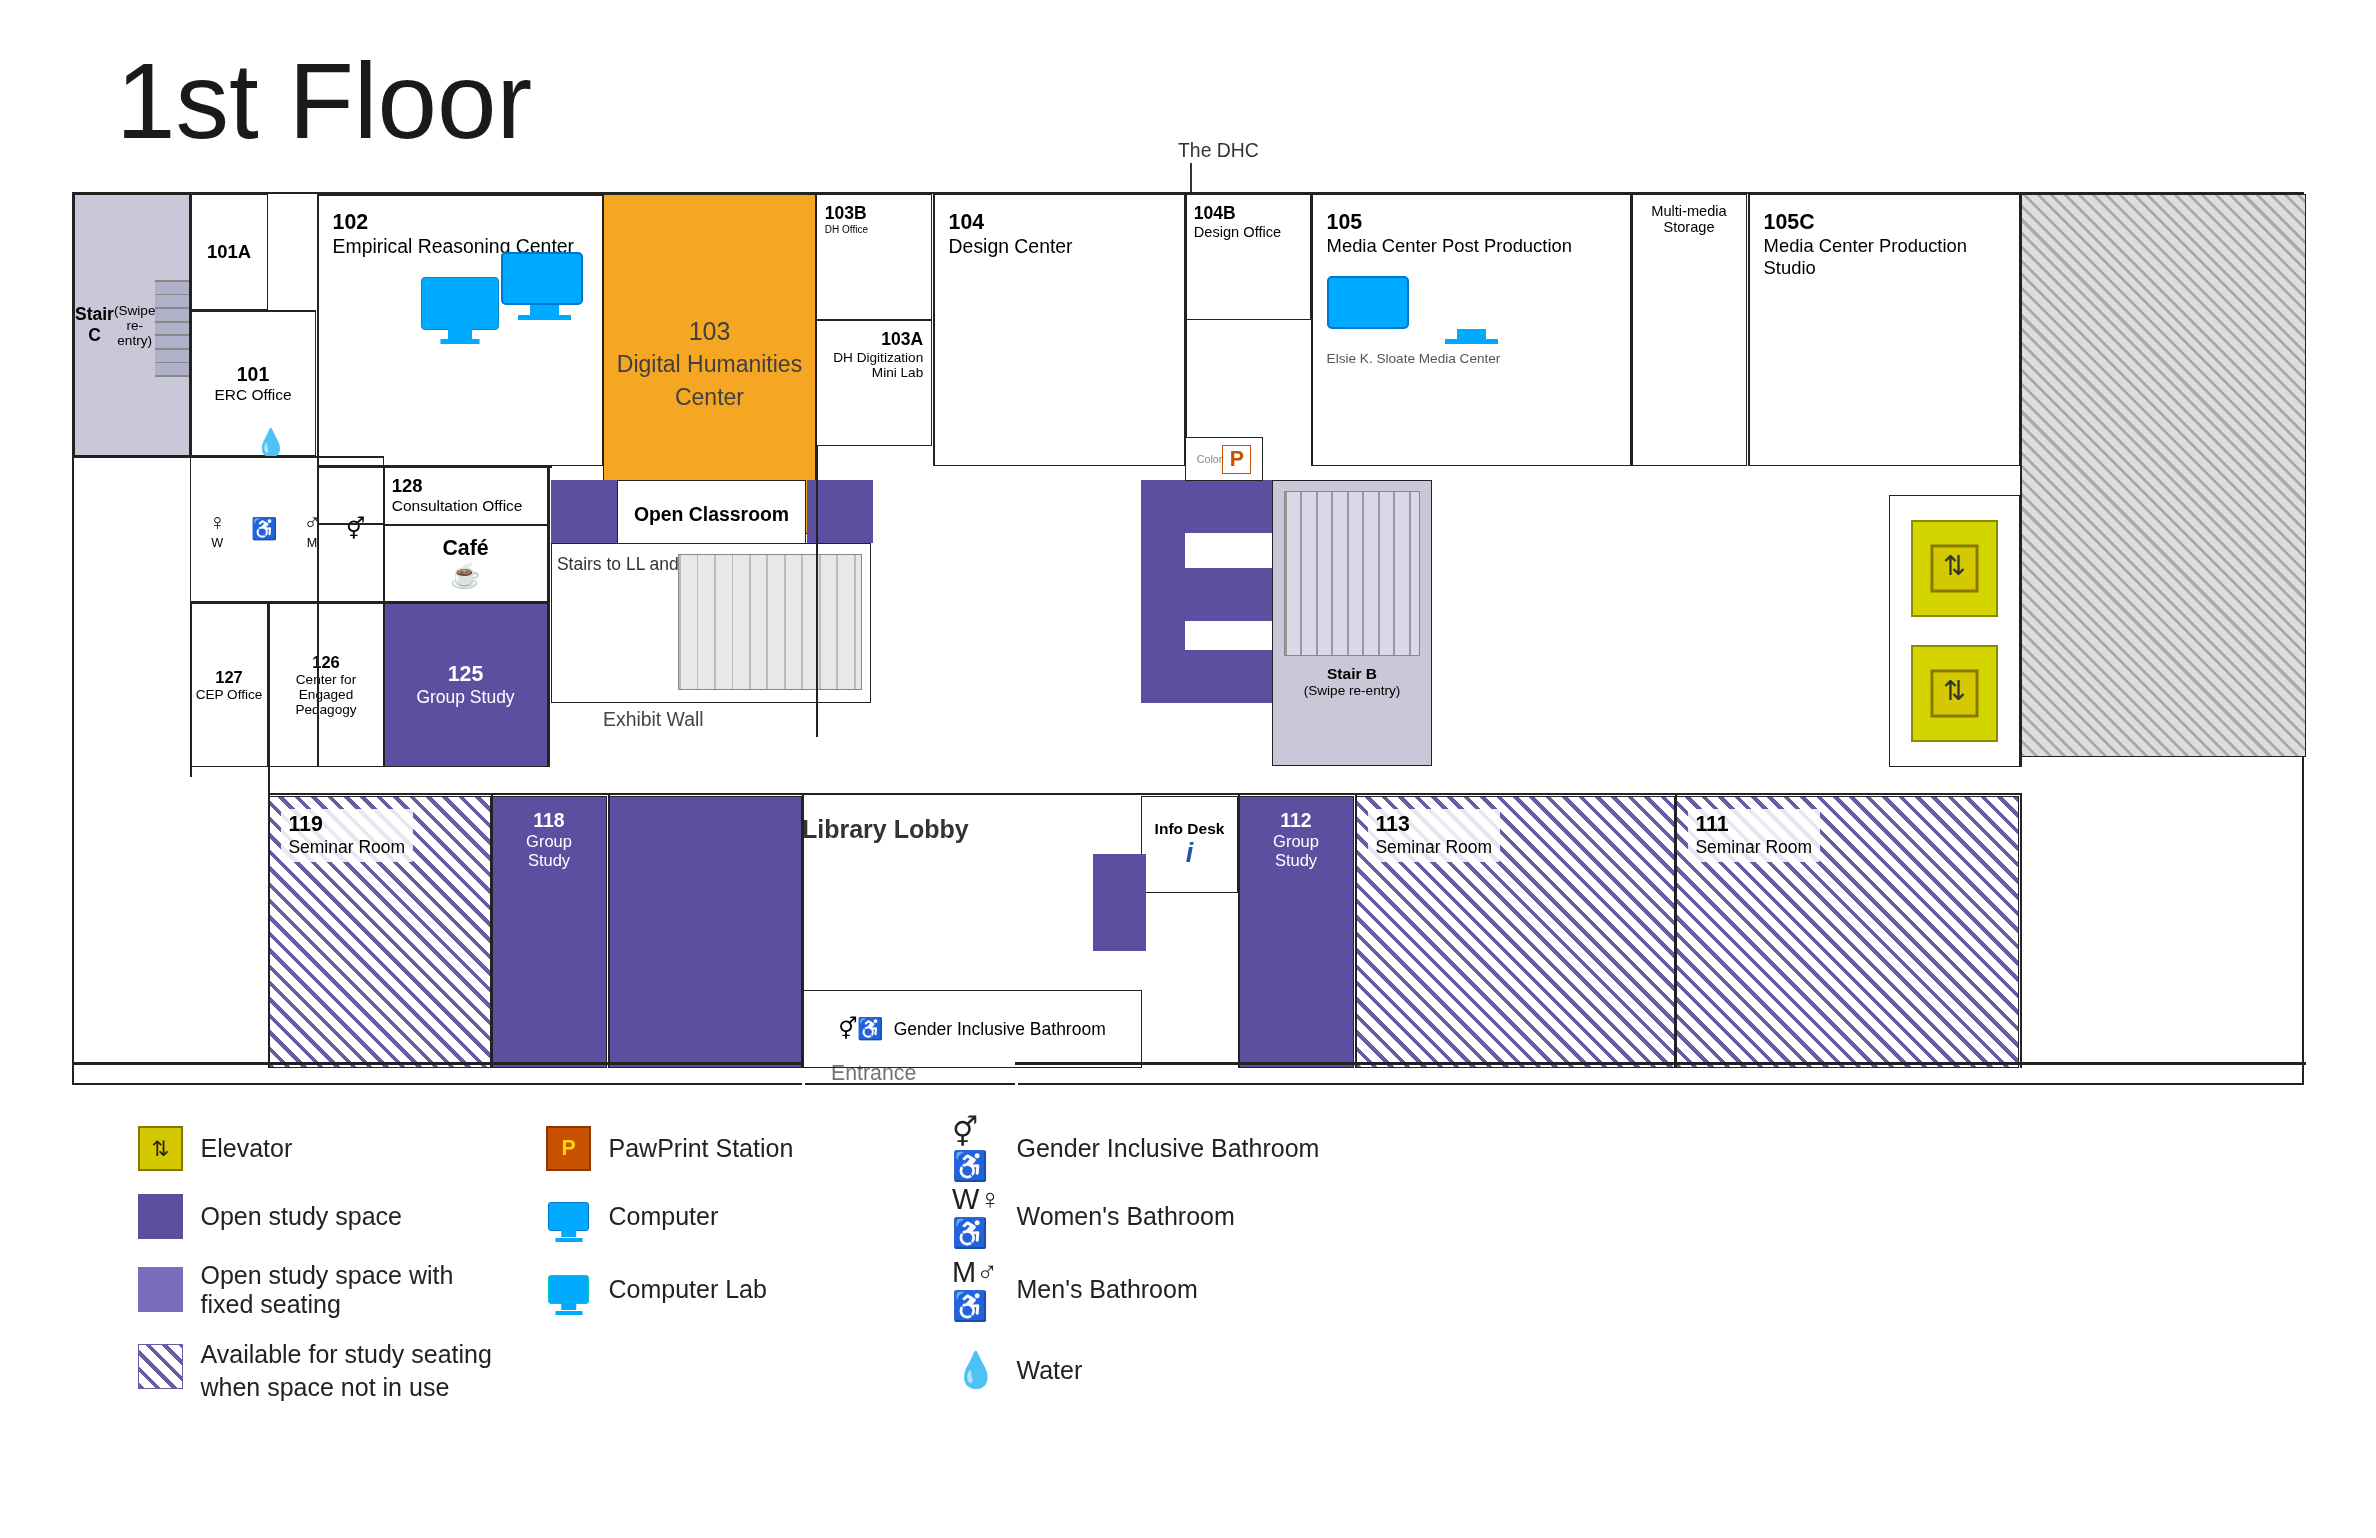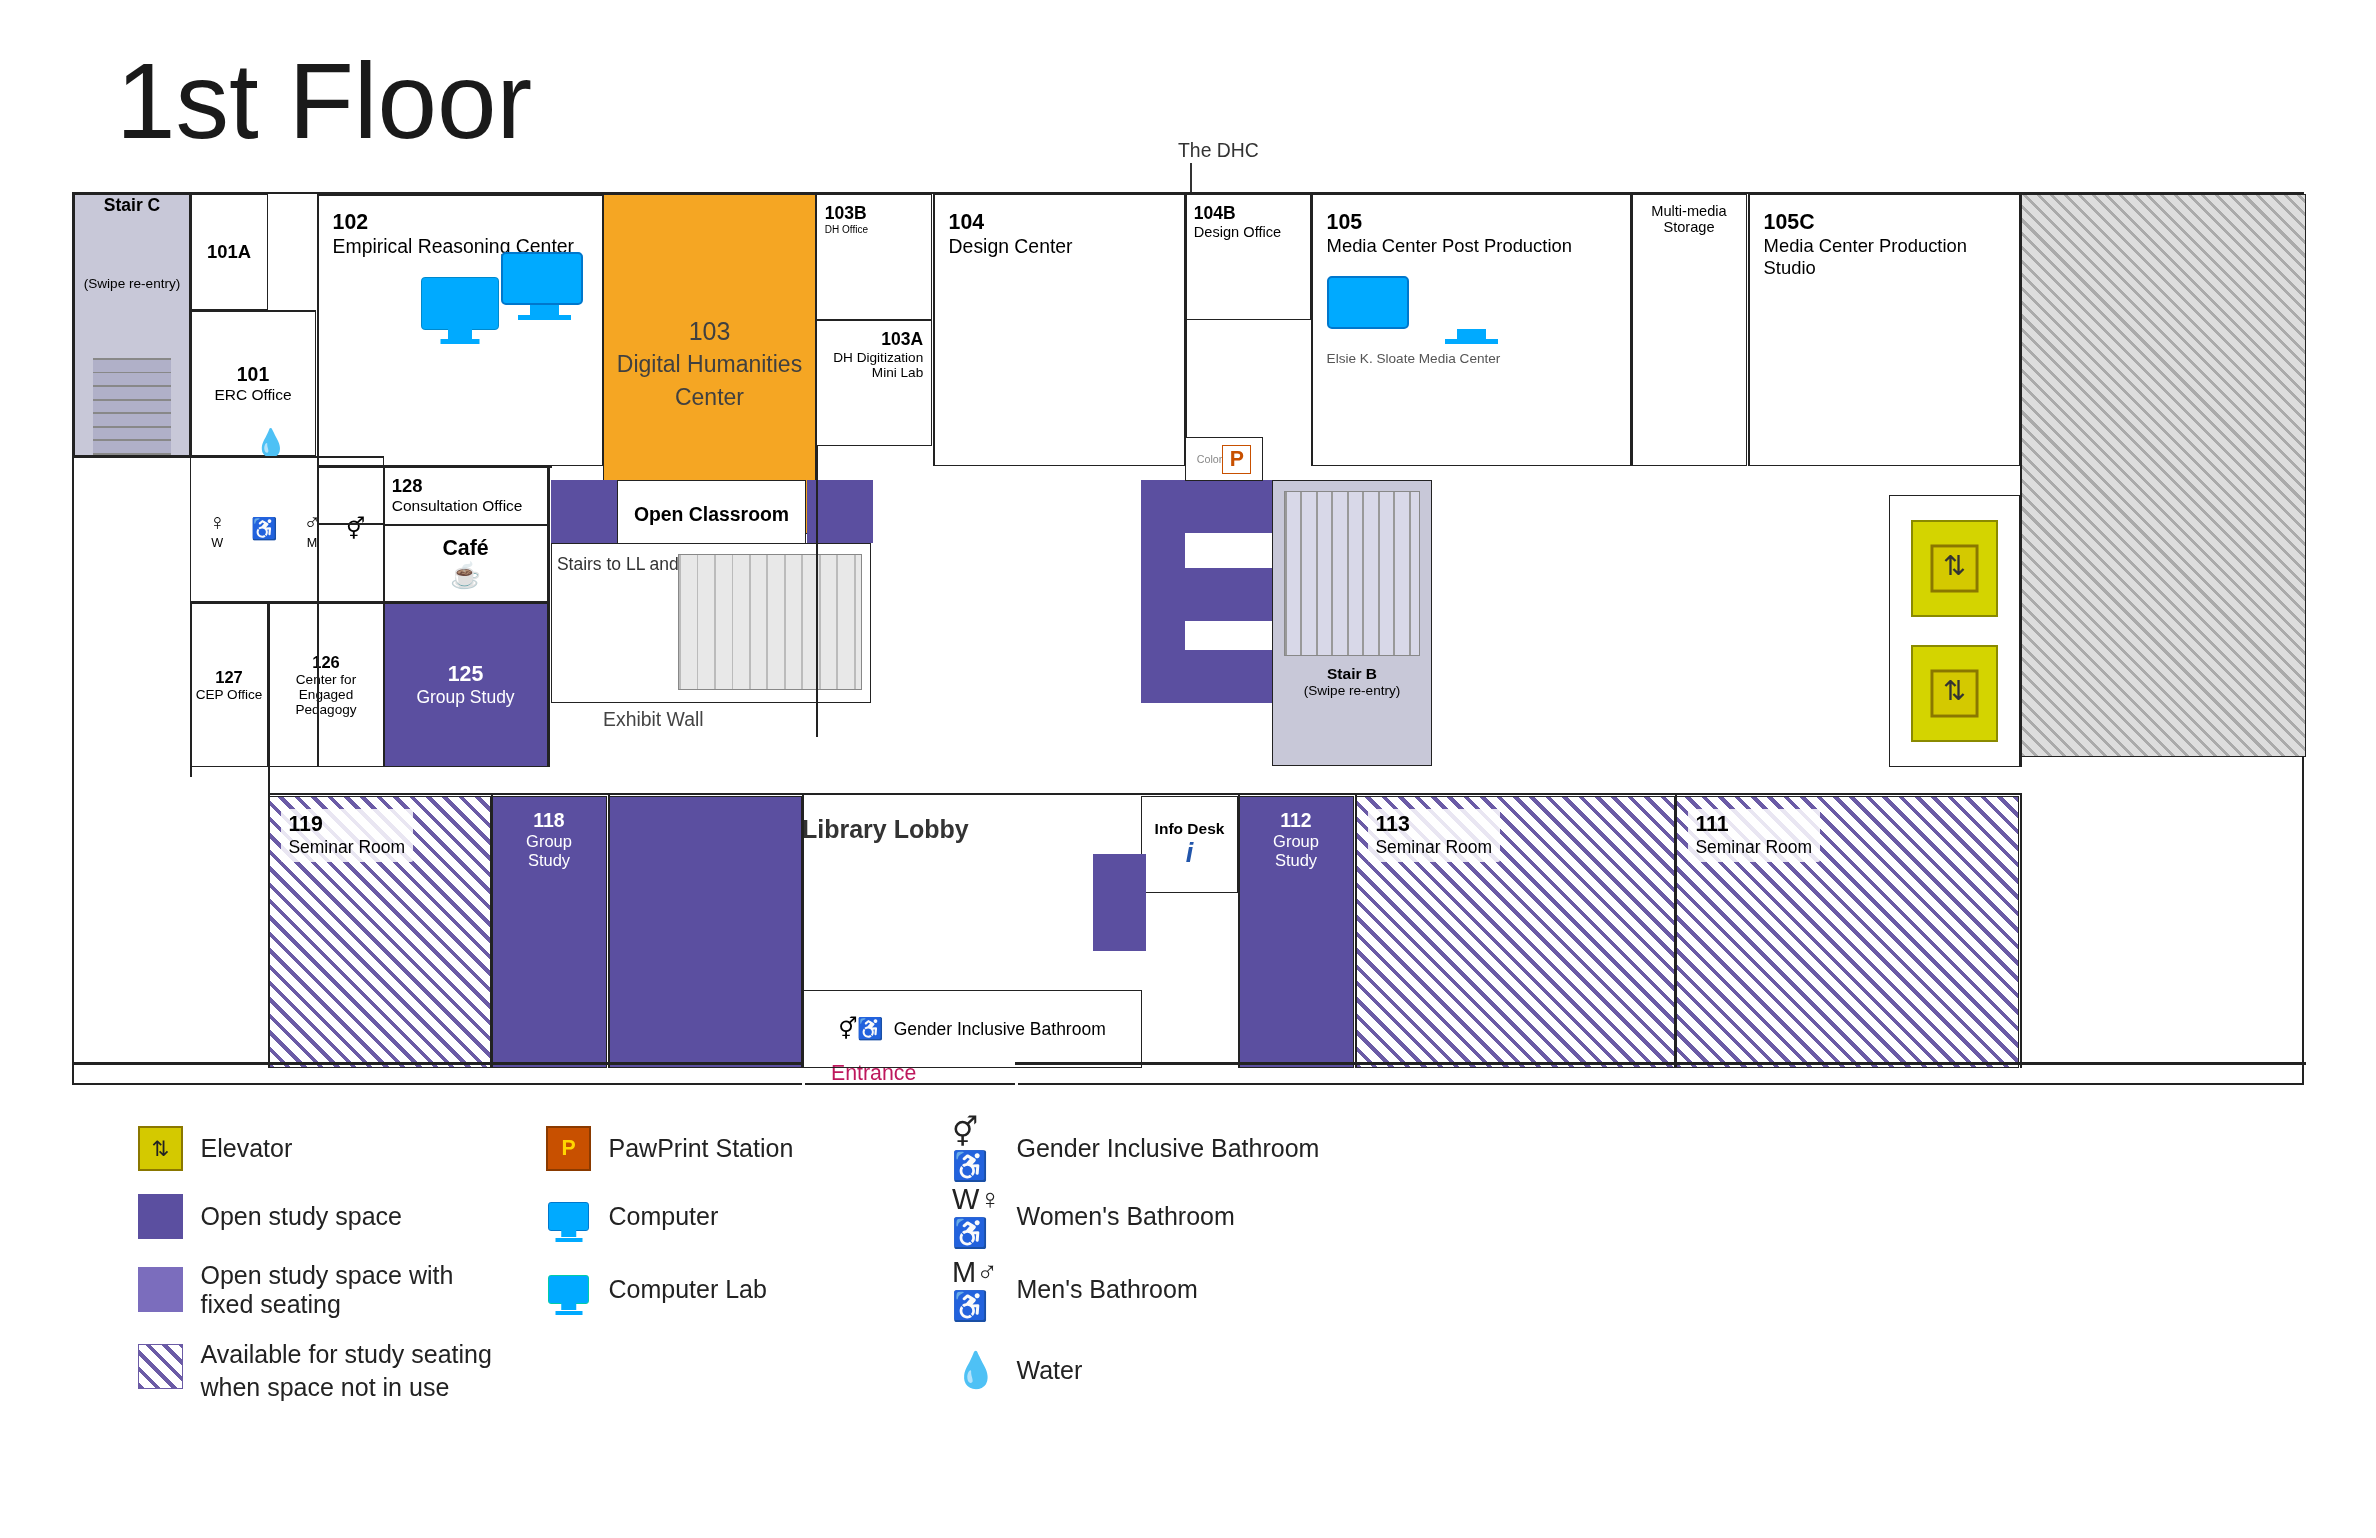--- a/index.html
+++ b/index.html
@@ -61,23 +61,23 @@
     
     .stair-c {
       position: absolute;
       left: 0;
       top: 0;
       width: 116px;
       height: 262px;
       background: #c8c8d8;
       border: 1.9px solid #222;
       display: flex;
-      flex-direction: column;
-      align-items: center;
-      justify-content: space-between;
+      flex-direction: row;
+      align-items: center;
+      justify-content: flex-start;
       text-align: center;
       font-size: 16.5px;
     }
 
     
     .room-101a {
       position: absolute;
       left: 116px;
       top: 0;
       width: 78px;
@@ -746,21 +746,21 @@
       </div>
     </div>
 
     <div style="position:absolute;left:728px;top:621px;font-size:25px;font-weight:bold;color:#333;">Library Lobby</div>
 
     <div class="info-desk">
       <div style="font-size:15.5px;font-weight:bold;">Info Desk</div>
       <div class="info-i">i</div>
     </div>
 
-    <div style="position:absolute;left:757px;top:867px;font-size:21.3px;color:#be185d;font-weight:normal;">Entrance</div>
+    <div style="position:absolute;left:757px;top:867px;font-size:21.3px;color:#737373;font-weight:normal;">Entrance</div>
 
     <div style="position:absolute;left:728px;top:870px;width:2.9px;height:24px;background:#fff;"></div>
     <div style="position:absolute;left:941px;top:870px;width:2.9px;height:24px;background:#fff;"></div>
 
     <div class="room-119">
       <div class="seminar-label-bg">
         <div style="font-size:21.3px;font-weight:bold;">119</div>
         <div style="font-size:17.5px;">Seminar Room</div>
       </div>
     </div>

